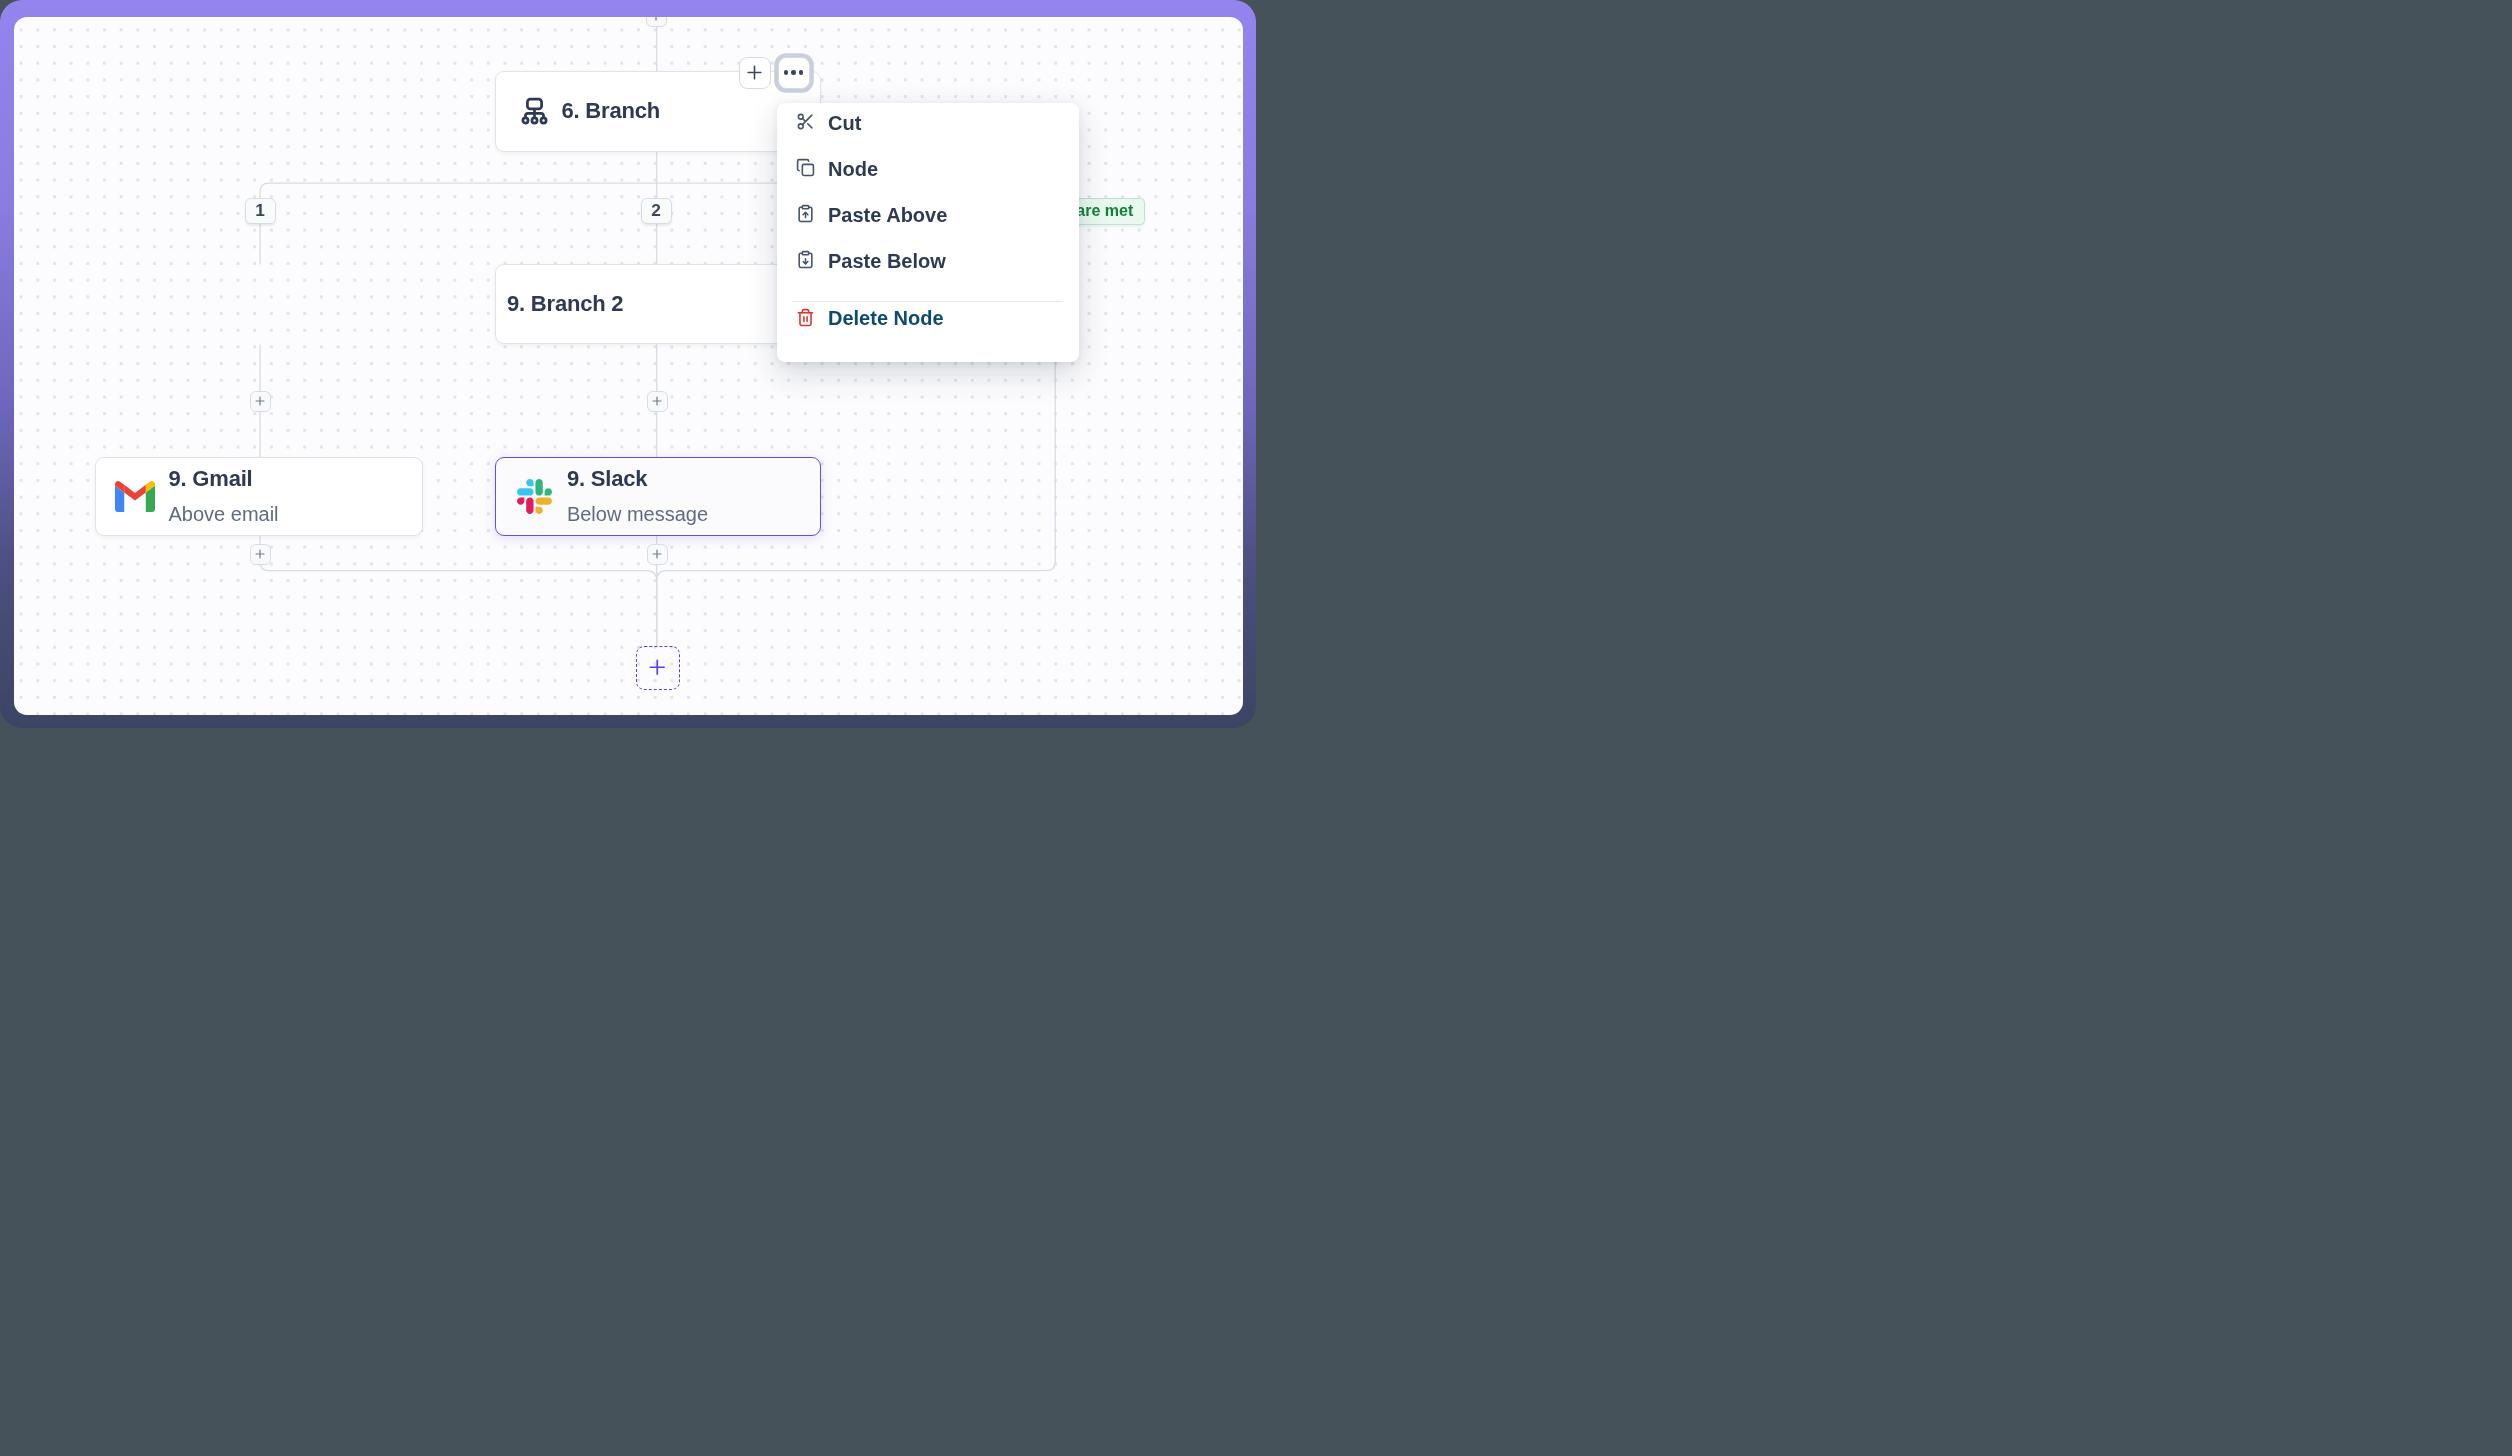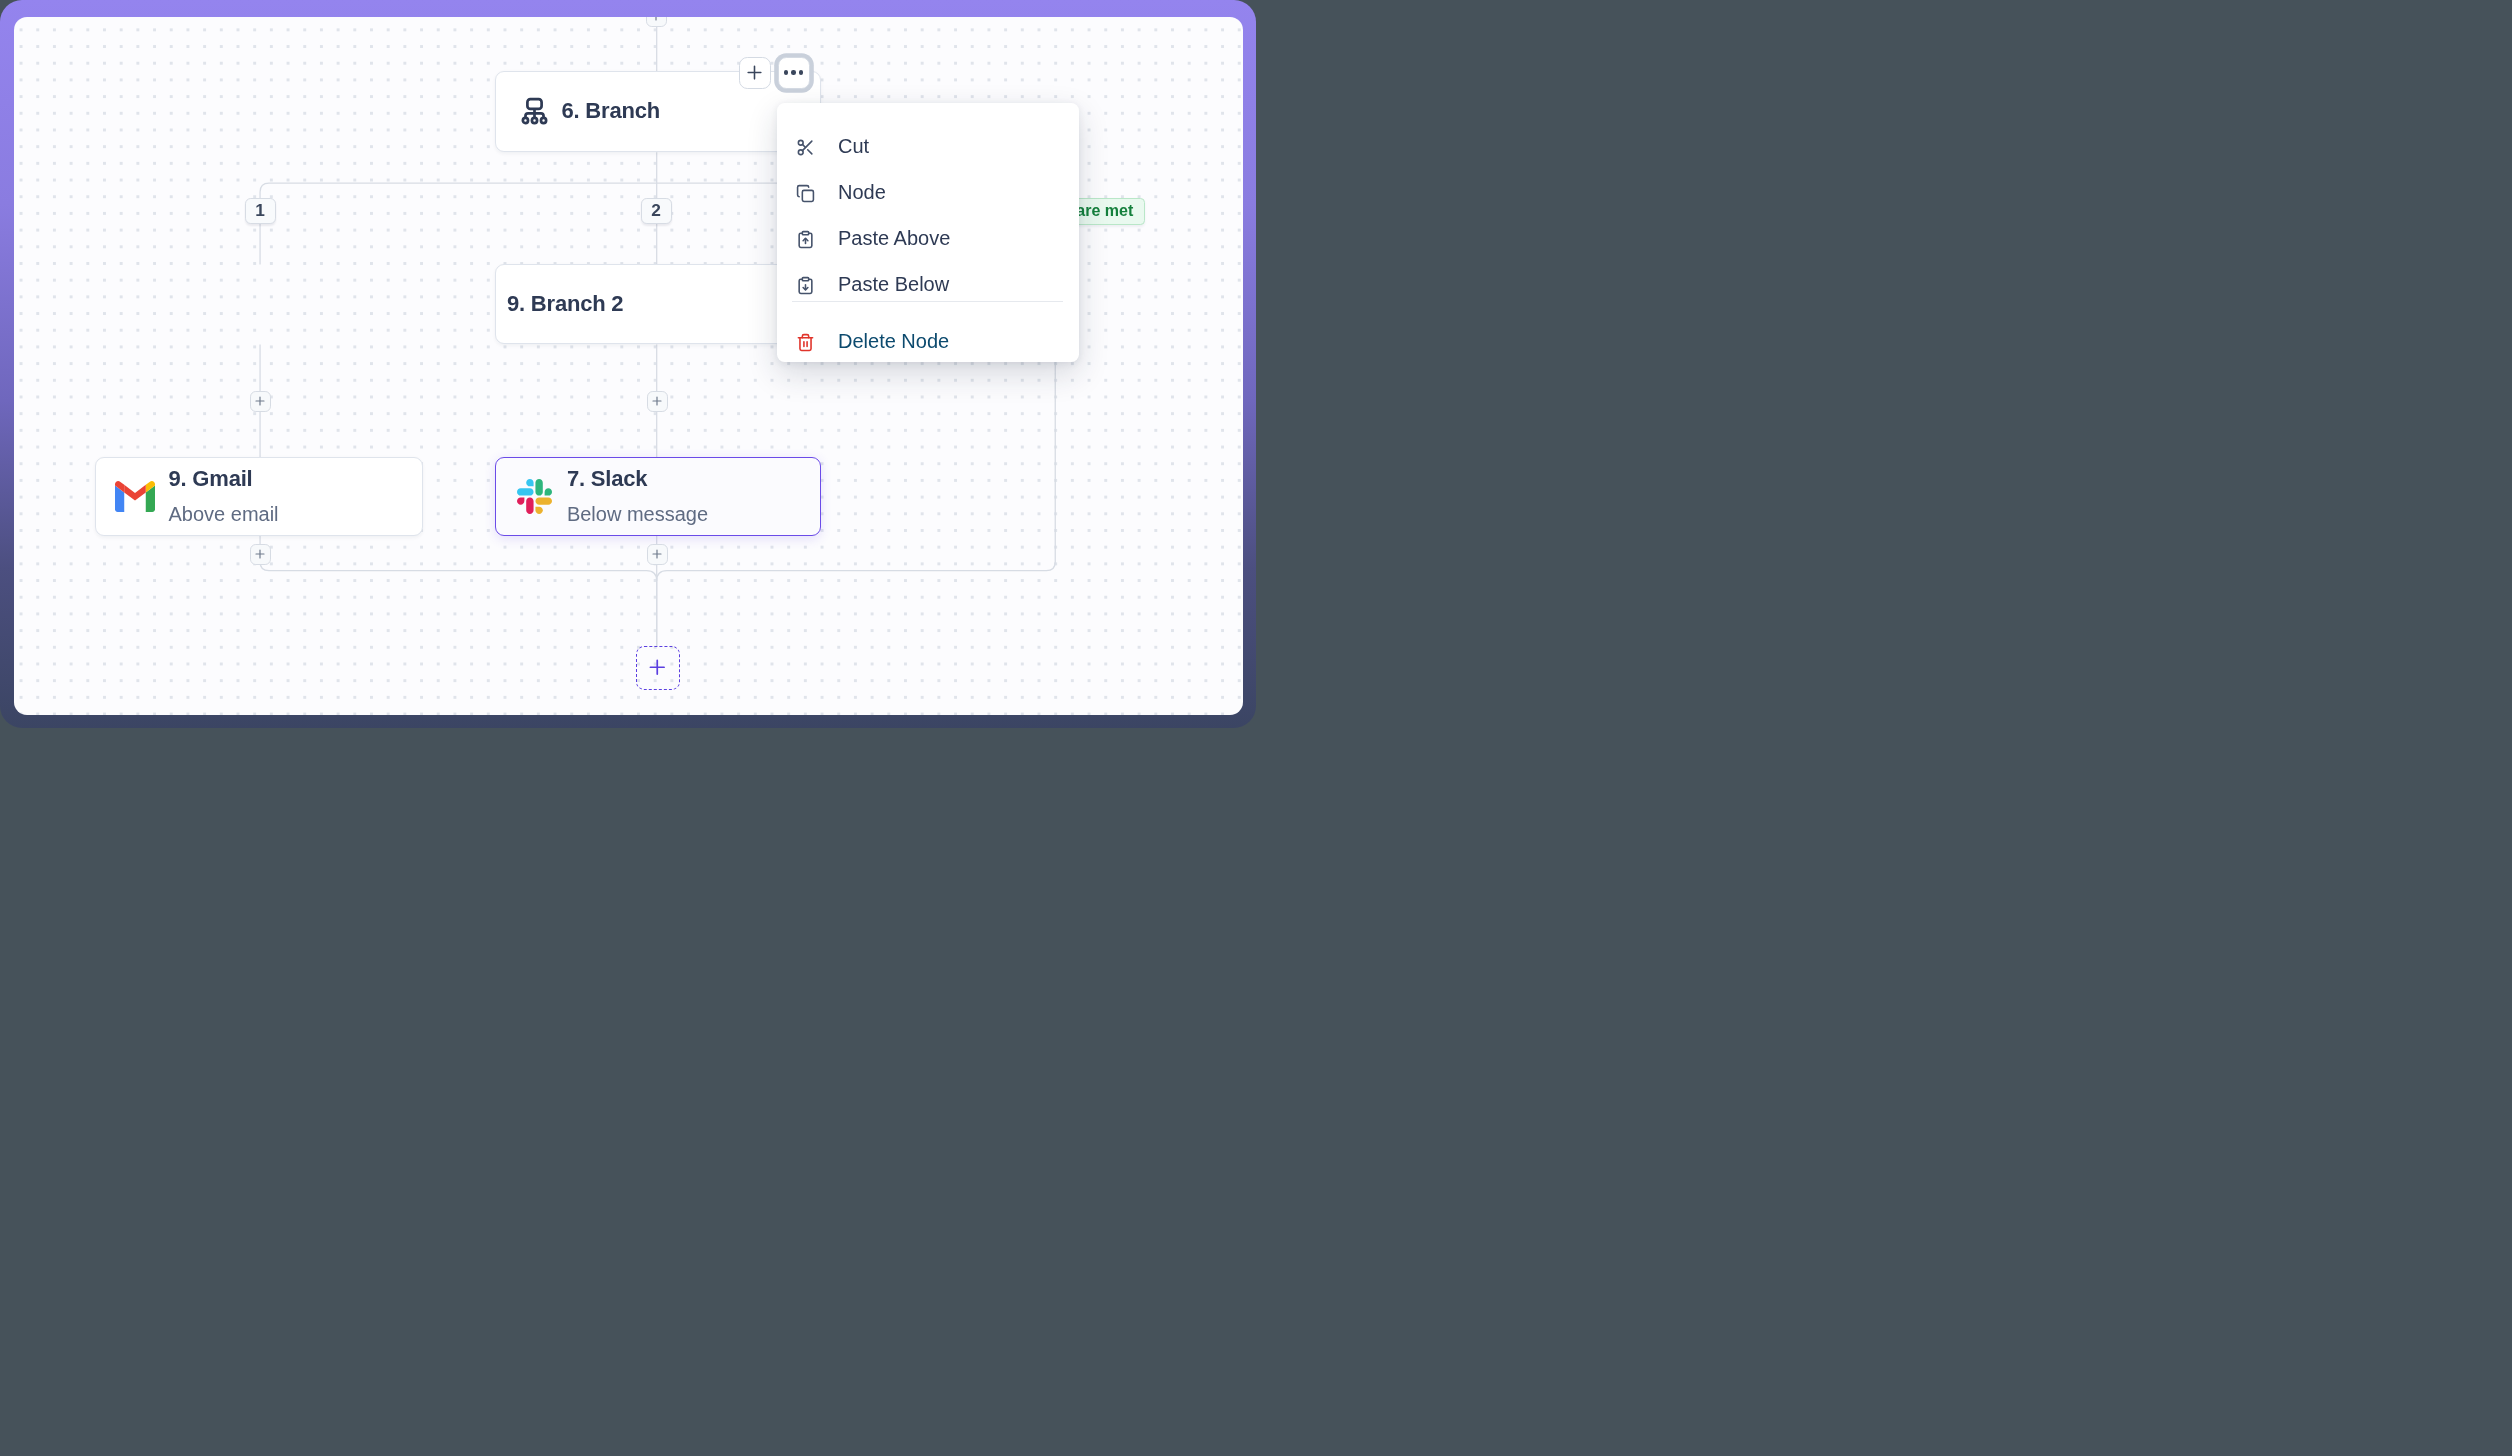--- a/index.html
+++ b/index.html
@@ -60,22 +60,22 @@
     display:flex;align-items:center;justify-content:flex-end;padding:0 10.3px;
     font-size:16px;font-weight:700;color:#15803d;white-space:nowrap;overflow:hidden;text-align:center;
   }
 
   .menu{
     position:absolute;width:302px;z-index:30;background:#fff;border-radius:7.7px;
     box-shadow:0 11.5px 31px rgba(25,35,60,.16),0 1.9px 7.7px rgba(25,35,60,.08);
     padding:9px 0;box-sizing:border-box;
   }
   .menu-item{
-    height:46px;display:flex;align-items:flex-end;gap:22px;padding:0 19px;
-    font-size:20px;font-weight:400;color:#2e3a54;cursor:pointer;
+    height:46px;display:flex;align-items:flex-start;gap:12px;padding:0 19px;
+    font-size:20px;font-weight:700;color:#2e3a54;cursor:pointer;
   }
   .menu-item .mi-icon{width:20.5px;height:20.5px;display:flex;align-items:center;justify-content:center;color:#46536b;flex:none;}
   .menu-item.danger{color:#0c4a6e;}
   .menu-item.danger .mi-icon{color:#e0342b;}
   .menu-div{height:1.3px;background:#e6e9ee;margin:5.1px 15.4px;}
 
   .add-dashed{
     position:absolute;width:44px;height:44px;border:1.9px dashed #5b3fe0;border-radius:8.3px;
     box-sizing:border-box;z-index:6;display:flex;align-items:center;justify-content:center;
     color:#5b3fe0;cursor:pointer;background:transparent;
@@ -190,21 +190,21 @@
           <path d="M32.3 77.6c0-7.1 5.8-12.9 12.9-12.9s12.9 5.8 12.9 12.9v32.3c0 7.1-5.8 12.9-12.9 12.9s-12.9-5.8-12.9-12.9V77.6z" fill="#E01E5A"></path>
           <path d="M45.2 25.8c-7.1 0-12.9-5.8-12.9-12.9S38.1 0 45.2 0s12.9 5.8 12.9 12.9v12.9H45.2z" fill="#36C5F0"></path>
           <path d="M45.2 32.3c7.1 0 12.9 5.8 12.9 12.9s-5.8 12.9-12.9 12.9H12.9C5.8 58.1 0 52.3 0 45.2s5.8-12.9 12.9-12.9h32.3z" fill="#36C5F0"></path>
           <path d="M97 45.2c0-7.1 5.8-12.9 12.9-12.9s12.9 5.8 12.9 12.9-5.8 12.9-12.9 12.9H97V45.2z" fill="#2EB67D"></path>
           <path d="M90.5 45.2c0 7.1-5.8 12.9-12.9 12.9s-12.9-5.8-12.9-12.9V12.9C64.7 5.8 70.5 0 77.6 0s12.9 5.8 12.9 12.9v32.3z" fill="#2EB67D"></path>
           <path d="M77.6 97c7.1 0 12.9 5.8 12.9 12.9s-5.8 12.9-12.9 12.9-12.9-5.8-12.9-12.9V97h12.9z" fill="#ECB22E"></path>
           <path d="M77.6 90.5c-7.1 0-12.9-5.8-12.9-12.9s5.8-12.9 12.9-12.9h32.3c7.1 0 12.9 5.8 12.9 12.9s-5.8 12.9-12.9 12.9H77.6z" fill="#ECB22E"></path>
         </svg>
       </span>
       <span class="stack">
-        <span class="node-title">7. Slack</span>
+        <span class="node-title">9. Slack</span>
         <span class="node-sub">Below message</span>
       </span>
     </div>
 
     <div class="conn-plus" style="left:236px;top:527px;">
       <span style="display:flex;">
         <svg width="12" height="12" viewBox="0 0 24 24">
             <path d="M12 4v16M4 12h16" stroke="currentColor" stroke-width="2.4" stroke-linecap="round" fill="none"></path>
           </svg>
       </span>

